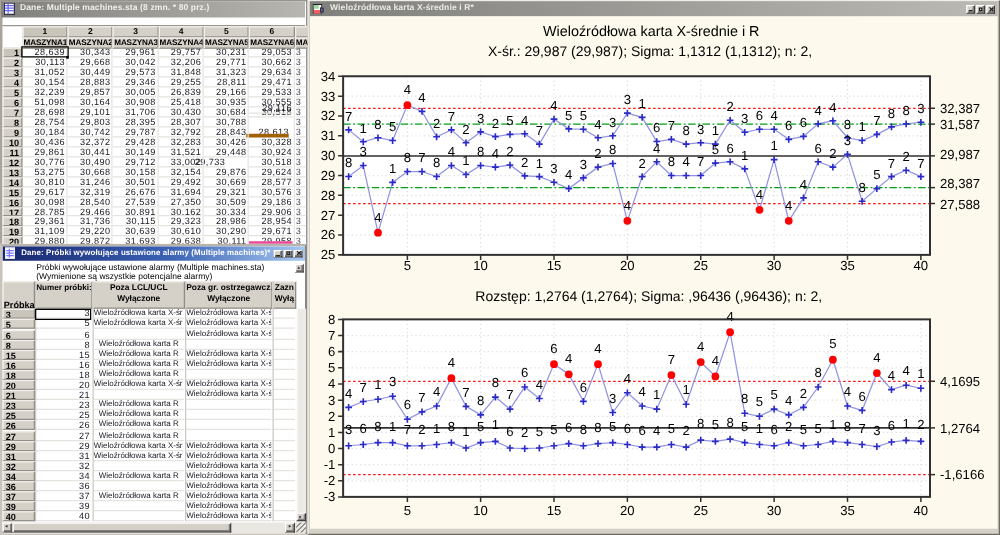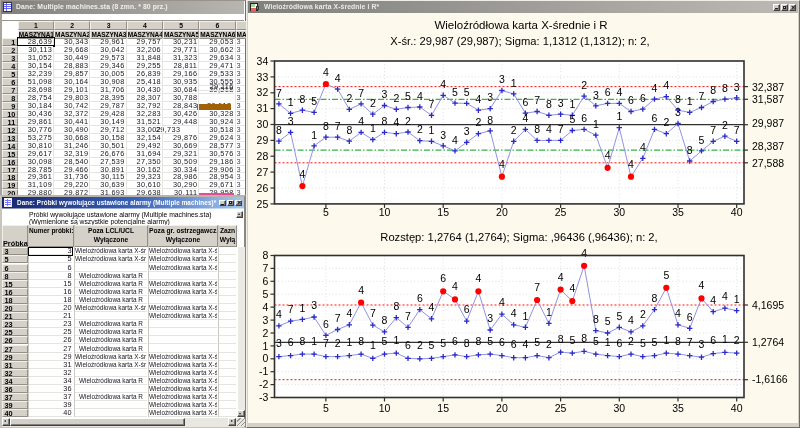--- a/index.html
+++ b/index.html
@@ -587,21 +587,21 @@
       <div class="cell" style="left:126.7px;top:93.79px;width:34.3px;height:7.97px;font-size:7.3px;line-height:8.57px;border-bottom:1px solid #E6E4E0;">28,307</div>
       <div class="cell" style="left:163.0px;top:93.79px;width:34.3px;height:7.97px;font-size:7.3px;line-height:8.57px;border-bottom:1px solid #E6E4E0;">30,788</div>
       <div class="cell" style="left:199.3px;top:83px;width:34.3px;height:7.97px;font-size:7.3px;line-height:8.57px;border-bottom:1px solid #E6E4E0;">29,116</div>
       <div class="cell" style="left:236.6px;top:93.79px;width:8px;height:7.97px;font-size:7.3px;line-height:8.57px;text-align:left;border-bottom:1px solid #E6E4E0;color:#44445A;">3</div>
       <div class="abs hd" style="left:2px;top:101.76px;width:15.8px;height:7.97px;font-size:7.3px;line-height:7.97px;text-align:right;padding-right:1.5px;">9</div>
       <div class="cell" style="left:17.8px;top:101.76px;width:34.3px;height:7.97px;font-size:7.3px;line-height:8.57px;border-bottom:1px solid #E6E4E0;">30,184</div>
       <div class="cell" style="left:54.1px;top:101.76px;width:34.3px;height:7.97px;font-size:7.3px;line-height:8.57px;border-bottom:1px solid #E6E4E0;">30,742</div>
       <div class="cell" style="left:90.4px;top:101.76px;width:34.3px;height:7.97px;font-size:7.3px;line-height:8.57px;border-bottom:1px solid #E6E4E0;">29,787</div>
       <div class="cell" style="left:126.7px;top:101.76px;width:34.3px;height:7.97px;font-size:7.3px;line-height:8.57px;border-bottom:1px solid #E6E4E0;">32,792</div>
       <div class="cell" style="left:163.0px;top:101.76px;width:34.3px;height:7.97px;font-size:7.3px;line-height:8.57px;border-bottom:1px solid #E6E4E0;">28,843</div>
-      <div class="cell" style="left:197px;top:101.76px;width:34.3px;height:7.97px;font-size:7.3px;line-height:8.57px;border-bottom:6px solid #a16207;">28,613</div>
+      <div class="cell" style="left:197px;top:101.76px;width:34.3px;height:7.97px;font-size:7.3px;line-height:8.57px;border-bottom:3px solid #a16207;">28,613</div>
       <div class="cell" style="left:236.6px;top:101.76px;width:8px;height:7.97px;font-size:7.3px;line-height:8.57px;text-align:left;border-bottom:1px solid #E6E4E0;color:#44445A;">3</div>
       <div class="abs hd" style="left:2px;top:109.73px;width:15.8px;height:7.97px;font-size:7.3px;line-height:7.97px;text-align:right;padding-right:1.5px;">10</div>
       <div class="cell" style="left:17.8px;top:109.73px;width:34.3px;height:7.97px;font-size:7.3px;line-height:8.57px;border-bottom:1px solid #E6E4E0;">30,436</div>
       <div class="cell" style="left:54.1px;top:109.73px;width:34.3px;height:7.97px;font-size:7.3px;line-height:8.57px;border-bottom:1px solid #E6E4E0;">32,372</div>
       <div class="cell" style="left:90.4px;top:109.73px;width:34.3px;height:7.97px;font-size:7.3px;line-height:8.57px;border-bottom:1px solid #E6E4E0;">29,428</div>
       <div class="cell" style="left:126.7px;top:109.73px;width:34.3px;height:7.97px;font-size:7.3px;line-height:8.57px;border-bottom:1px solid #E6E4E0;">32,283</div>
       <div class="cell" style="left:163.0px;top:109.73px;width:34.3px;height:7.97px;font-size:7.3px;line-height:8.57px;border-bottom:1px solid #E6E4E0;">30,426</div>
       <div class="cell" style="left:199.3px;top:109.73px;width:34.3px;height:7.97px;font-size:7.3px;line-height:8.57px;border-bottom:1px solid #E6E4E0;">30,328</div>
       <div class="cell" style="left:236.6px;top:109.73px;width:8px;height:7.97px;font-size:7.3px;line-height:8.57px;text-align:left;border-bottom:1px solid #E6E4E0;color:#44445A;">3</div>
       <div class="abs hd" style="left:2px;top:117.70px;width:15.8px;height:7.97px;font-size:7.3px;line-height:7.97px;text-align:right;padding-right:1.5px;">11</div>

